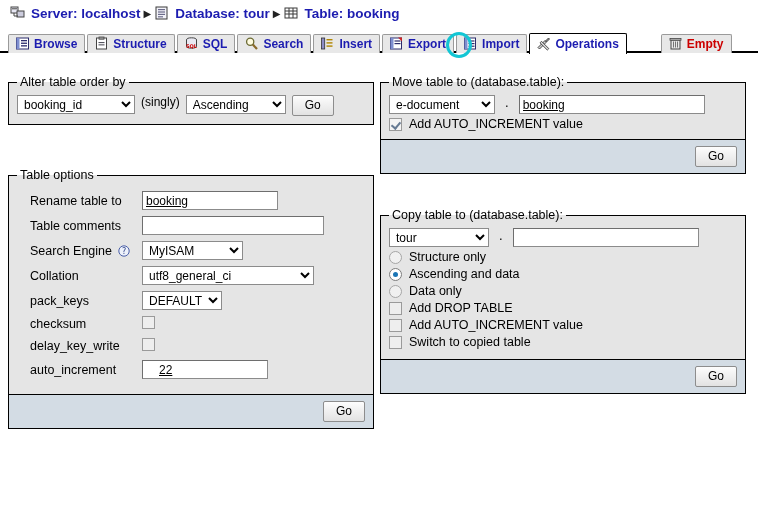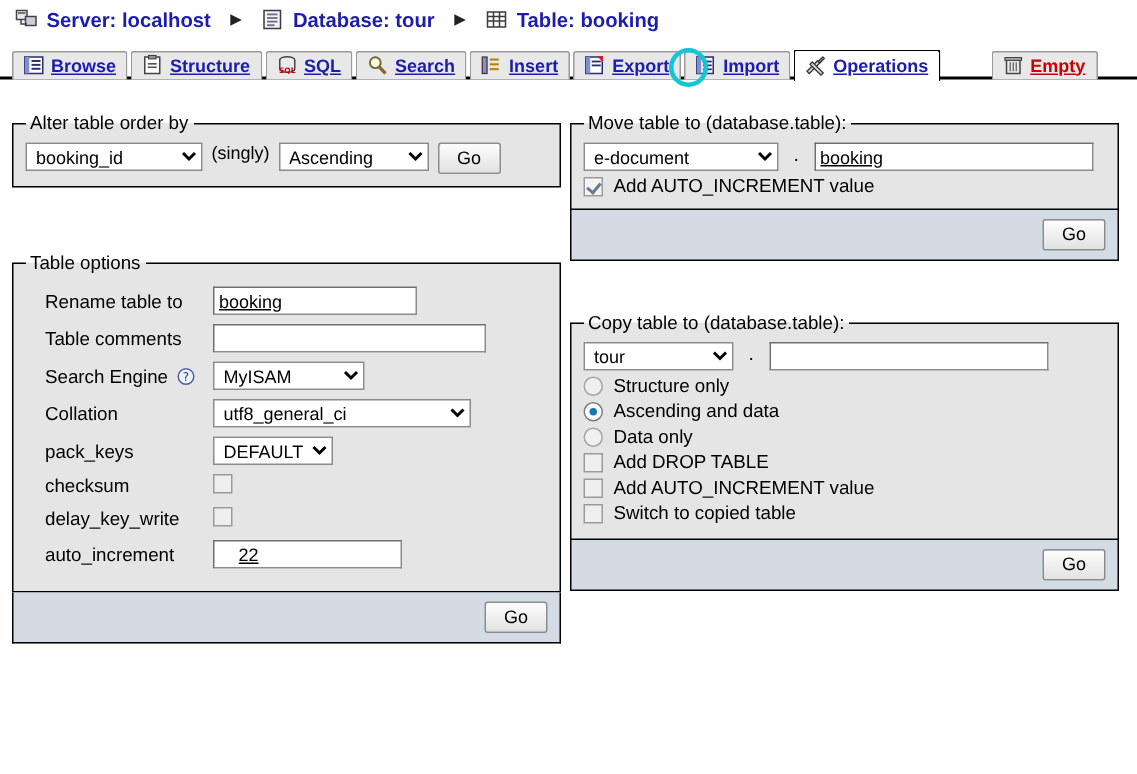--- a/index.html
+++ b/index.html
@@ -15,21 +15,21 @@
     color: #000000;
     overflow: hidden;
     position: relative;
   }
 
   
   #breadcrumb {
     padding: 5px 0 4px 10px;
     display: flex;
     align-items: center;
-    gap: 12px;
+    gap: 2px;
     white-space: nowrap;
   }
   #breadcrumb .crumb {
     display: inline-flex;
     align-items: center;
     gap: 5px;
   }
   #breadcrumb .crumb-label {
     color: #1c1cb0;
     font-weight: bold;
@@ -64,21 +64,20 @@
     border: 1px solid #9a9a9a;
     border-bottom: none;
     border-radius: 2px 2px 0 0;
     font-weight: bold;
     font-size: 12px;
     color: #1c1cb0;
     position: relative;
     top: 2px;
     box-sizing: border-box;
     white-space: nowrap;
-    text-decoration: underline;
   }
   .tab.active {
     background: #ffffff;
     border-color: #000000;
     top: 3px;
     height: 21px;
     z-index: 3;
   }
   .tab.danger { color: #cc0000; margin-left: 32px; }
   .tab-icon { width: 15px; height: 15px; display: block; flex: none; }
@@ -490,21 +489,21 @@
       </div>
     </div>
   </div>
 
   <div class="col-right">
 
     <div class="panel">
       <fieldset class="box">
         <legend>Move table to (database.table):</legend>
         <div class="row">
-          <select class="sel" style="width:130px">
+          <select class="sel" style="width:106px">
             <option>e-document</option>
           </select>
           <span class="dot">.</span>
           <input class="txt" style="width: 186px;" value="booking">
         </div>
         <div class="opt-row">
           <span class="ck checked"></span>
           <span>Add AUTO_INCREMENT value</span>
         </div>
       </fieldset>

